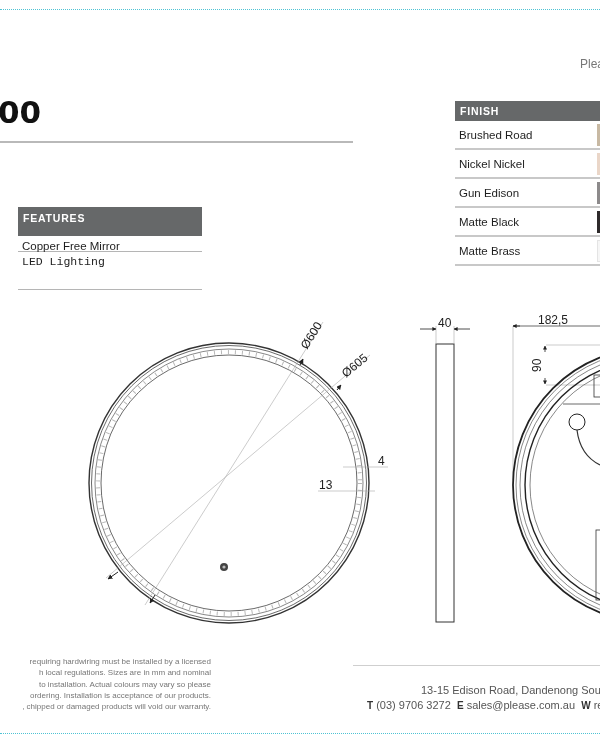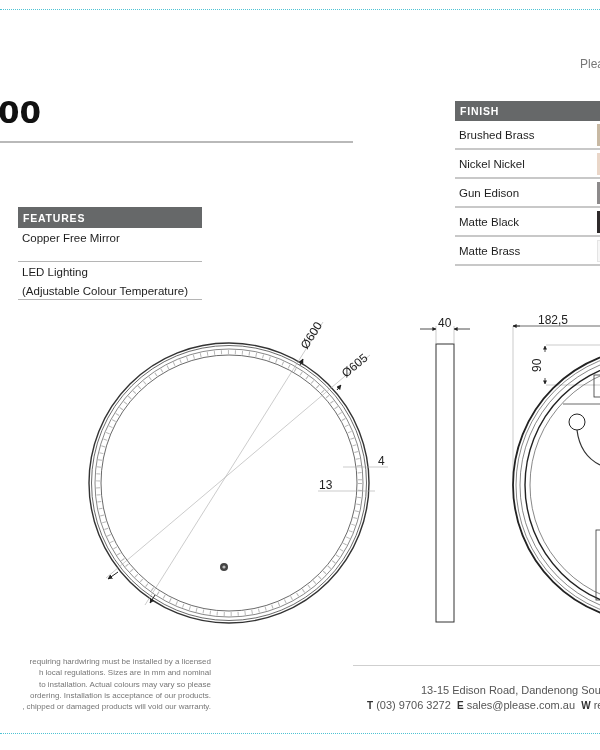--- a/index.html
+++ b/index.html
@@ -23,30 +23,30 @@
       font-weight: bold; font-size: 31px; color: #111; letter-spacing: 0px;
       white-space: nowrap;
     }
     .title-rule {
       position: absolute; left: 0; top: 141px; width: 353px; height: 2px;
       background: #b9b9b9;
     }
     .table { position: absolute; }
     .table .head {
       background: #666869; color: #fff; font-weight: bold;
-      font-size: 10.5px; letter-spacing: 0.8px; height: 21px; line-height: 22px;
+      font-size: 10.5px; letter-spacing: 0.8px; height: 29px; line-height: 22px;
       padding-left: 5px;
     }
     .table .row {
       font-size: 11.5px; color: #1e1e1e; border-bottom: 1px solid #b5b5b5;
       padding-left: 4px; position: relative; box-sizing: border-box;
     }
     .features { left: 18px; top: 207px; width: 184px; }
-    .features .row { height: 34px; line-height: 20px; }
-    .features .row.tall { height: 38px; line-height: 18.5px; padding-top: 1px; }
+    .features .row { height: 16px; line-height: 20px; }
+    .features .row.tall { height: 38px; line-height: 18.5px; padding-top: 1px; font-family: Liberation Mono, monospace; }
     .finish { left: 455px; top: 101px; width: 160px; }
     .finish .head { height: 20px; line-height: 20px; }
     .finish .row { height: 29px; line-height: 29px; border-bottom: 2px solid #c8c8c8; }
     .swatch {
       position: absolute; left: 142px; top: 3px; width: 10px; height: 22px;
     }
     .drawing { position: absolute; left: 0; top: 300px; }
     .disclaimer {
       position: absolute; left: -4px; top: 656px; width: 215px;
       font-size: 8px; line-height: 11.3px; color: #777; text-align: right;
@@ -72,28 +72,27 @@
 <div class="please">Pleas</div>
 
 <div class="title">00</div>
 <div class="title-rule"></div>
 
 <div class="table features">
   <div class="head">FEATURES</div>
   <div class="row"><span>Copper Free Mirror</span></div>
   <div class="row tall">
     <div>LED Lighting</div>
-    <div>(Adjustable Colour Temperature)</div>
   </div>
 </div>
 
 <div class="table finish">
   <div class="head">FINISH</div>
   <div class="row">
-    <span>Brushed Brass</span>
+    <span>Brushed Road</span>
     <span class="swatch" style="background:#c8b9a3"></span>
   </div>
   <div class="row">
     <span>Nickel Nickel</span>
     <span class="swatch" style="background:#ead6c8"></span>
   </div>
   <div class="row">
     <span>Gun Edison</span>
     <span class="swatch" style="background:#8d8a8b"></span>
   </div>

